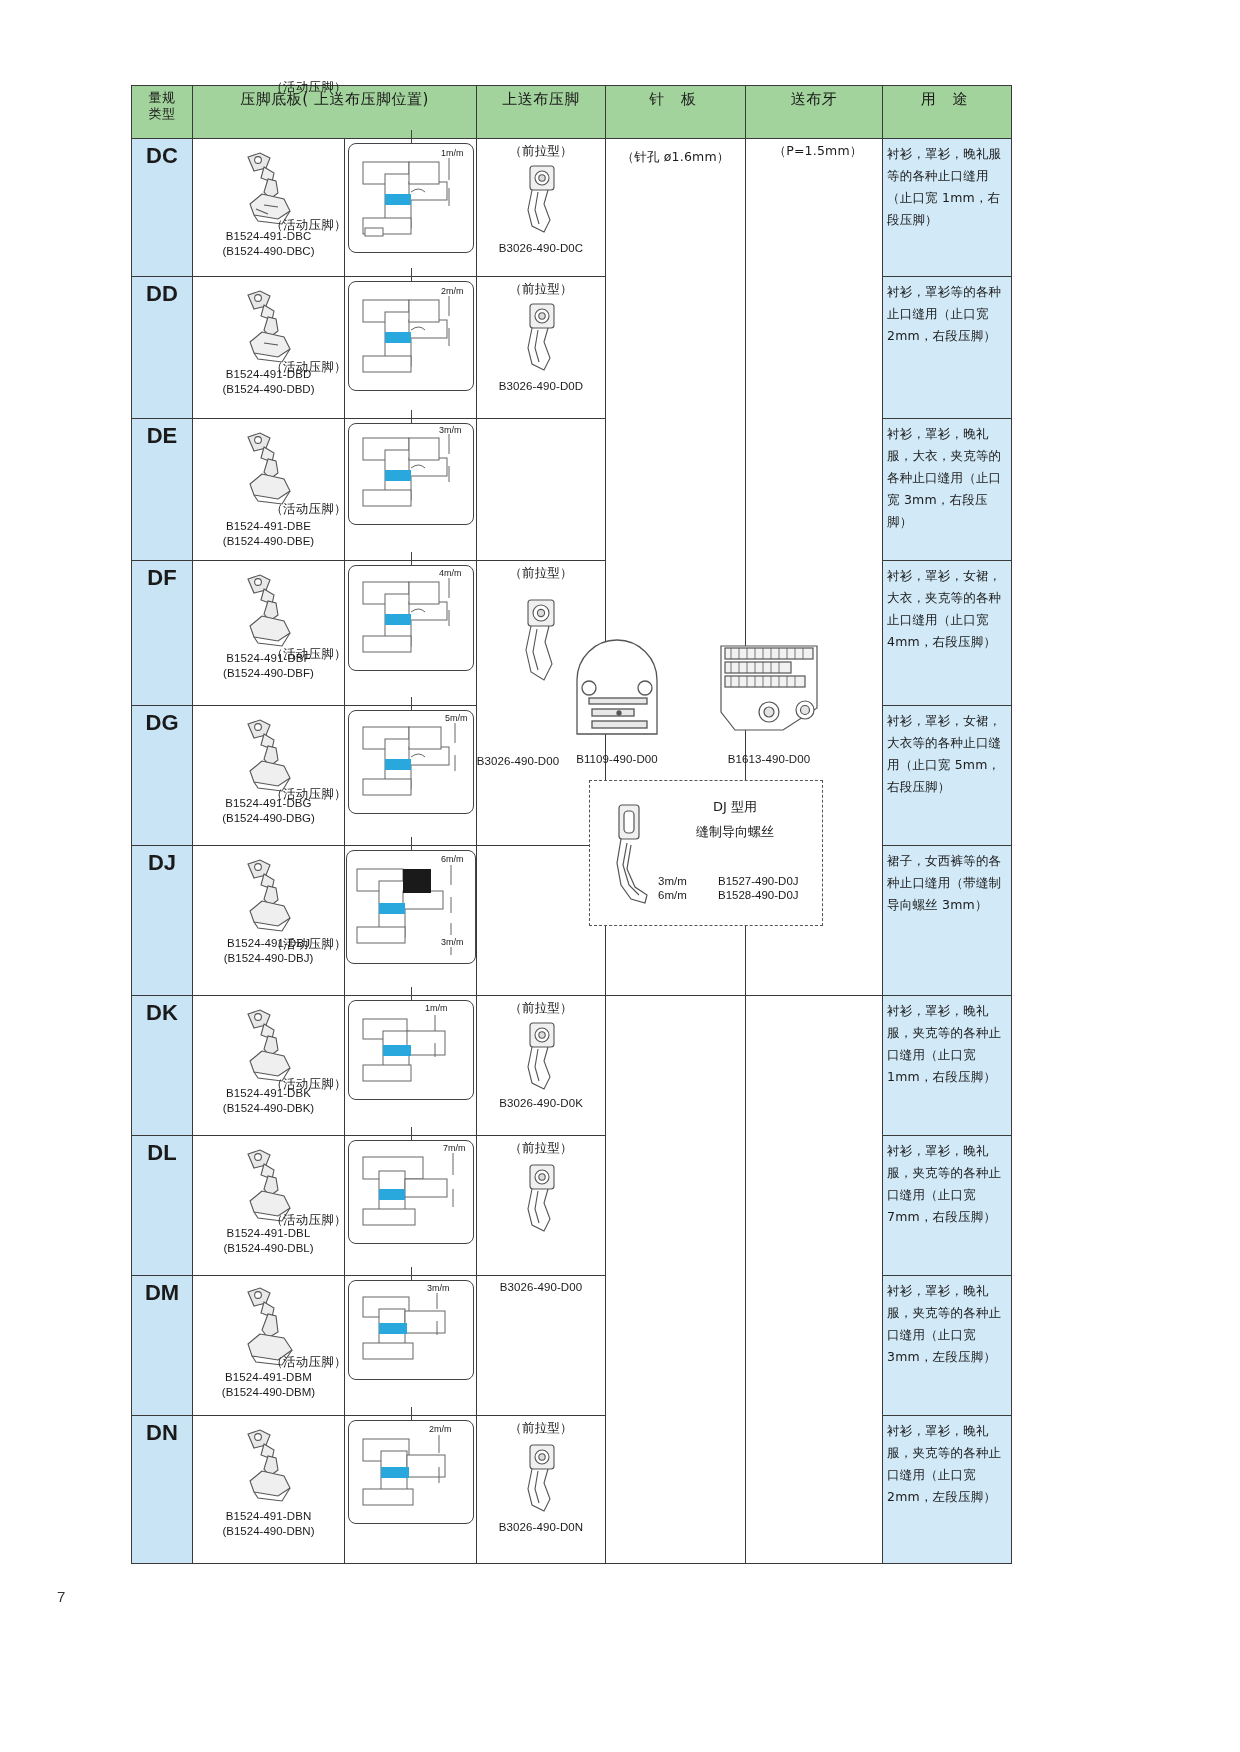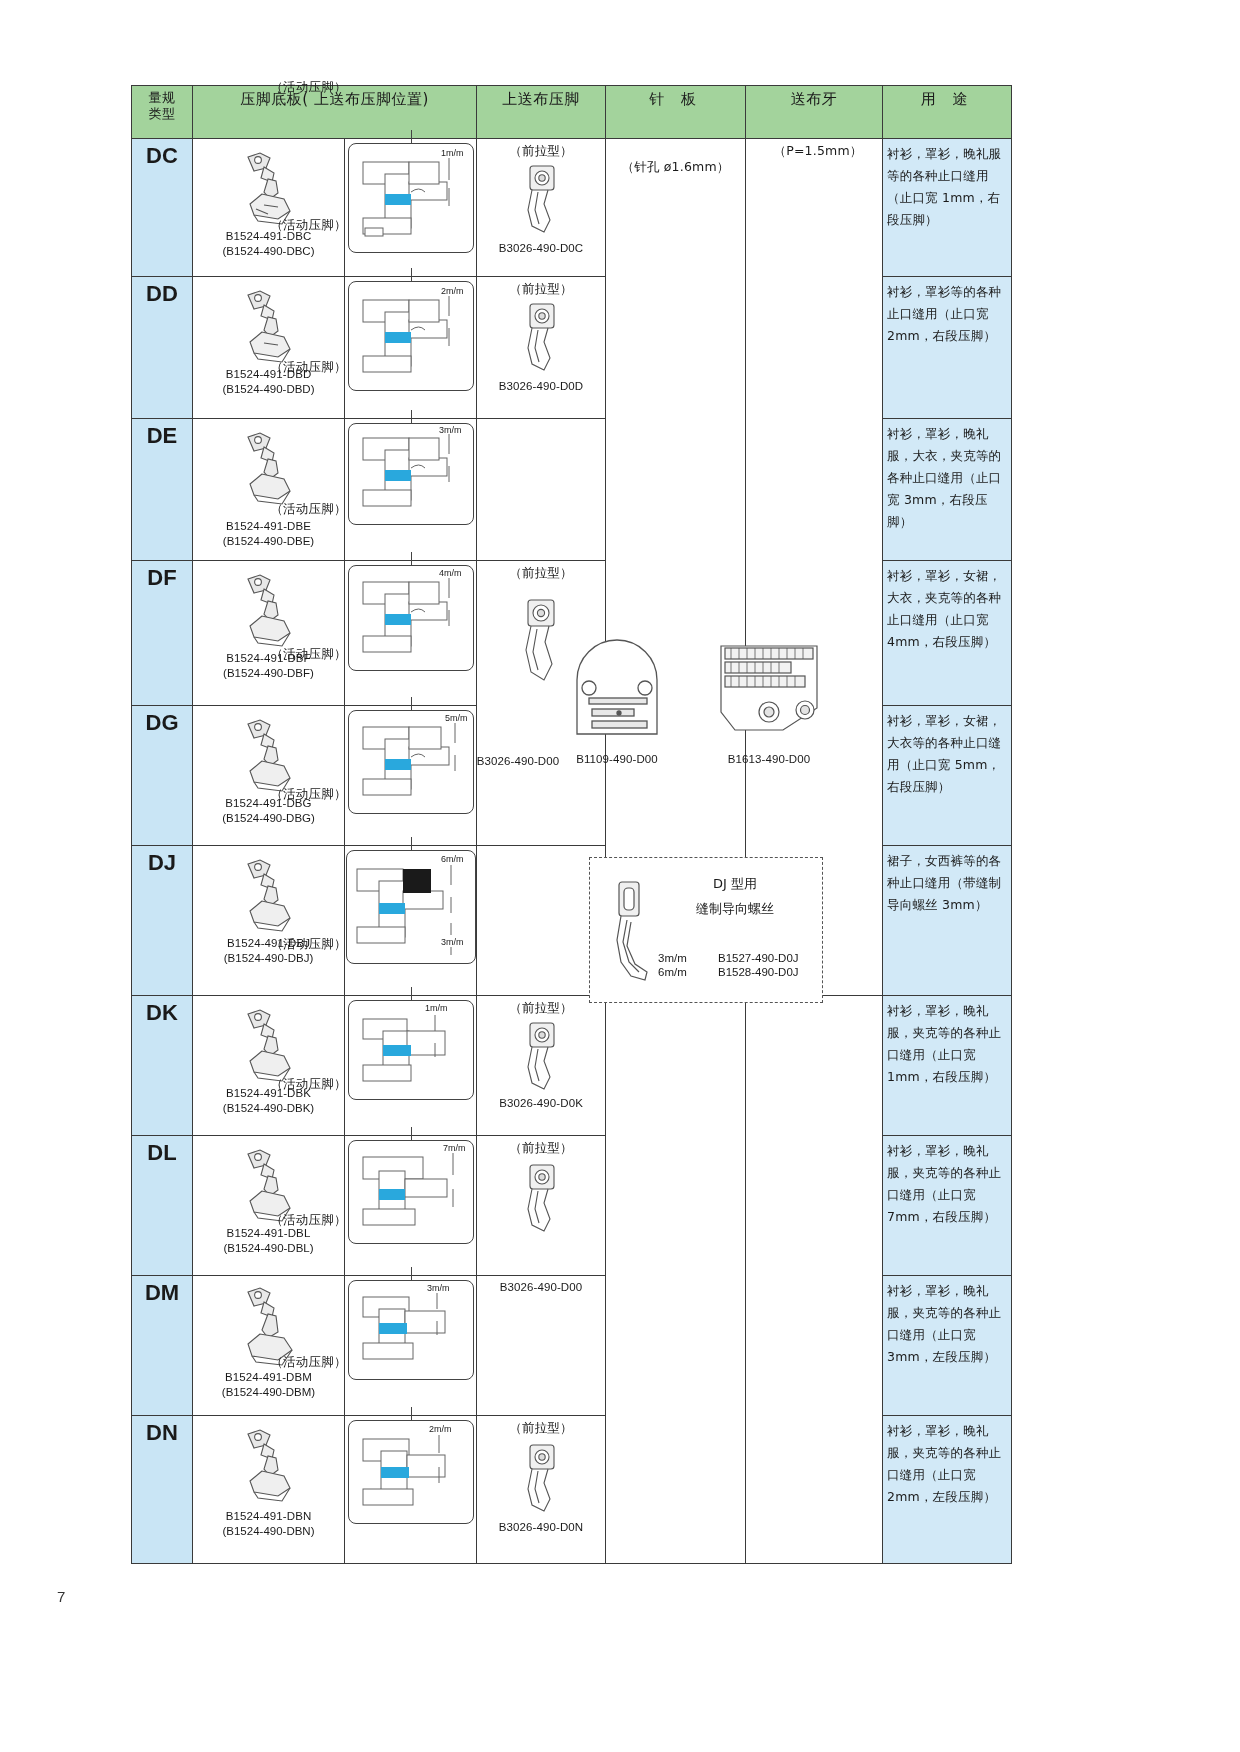--- a/index.html
+++ b/index.html
@@ -137,21 +137,21 @@
               <path d="M18 30 L14 50 L18 66 L30 72 L36 60 L30 44 L34 30"></path>
               <path d="M24 32 L21 50 L25 64"></path>
             </g>
           </svg>
           <div class="pn" style="margin-top:3px">B3026-490-D0C</div>
         </div>
       </td>
       <td class="whitecell" rowspan="6">
         <div style="position:relative;height:100%;">
           <div style="position:absolute;left:0;right:0;top:0;">
-            <div class="cap" style="margin-top:16px">（针孔 ø1.6mm）</div>
+            <div class="cap" style="margin-top:6px">（针孔 ø1.6mm）</div>
           </div>
         </div>
       </td>
       <td class="whitecell" rowspan="6">
         <div style="position:relative;height:100%;">
           <div style="position:absolute;left:8px;right:0;top:0;">
             <div class="cap">（P=1.5mm）</div>
           </div>
         </div>
       </td>
@@ -705,21 +705,21 @@
             <line x1="58" y1="46" x2="58" y2="57"></line>
         <line x1="66" y1="46" x2="66" y2="57"></line>
             <line x1="74" y1="46" x2="74" y2="57"></line>
         <line x1="82" y1="46" x2="82" y2="57"></line>
       </g>
     </g>
   </svg>
   <div class="pn" style="margin-top:8px">B1613-490-D00</div>
 </div>
 
-<div class="dashbox" style="position:absolute;left:589px;top:851px;">
+<div class="dashbox" style="position:absolute;left:589px;top:774px;">
   <div class="dash-row">
     <div style="width:56px;display:flex;align-items:flex-start;justify-content:center;padding-top:6px">
       <svg width="50" height="112" viewBox="0 0 50 112">
         <g fill="none" stroke="#555" stroke-width="1.2">
           <rect x="14" y="6" width="20" height="34" rx="3" fill="#f0f0f0"></rect>
           <rect x="19" y="12" width="10" height="22" rx="4" fill="#fff"></rect>
           <path d="M16 40 L12 64 L16 86 L26 100 L40 104 L42 96 L30 88 L22 70 L26 46"></path>
           <path d="M22 44 L18 66 L24 86 L34 96"></path>
         </g>
       </svg>

